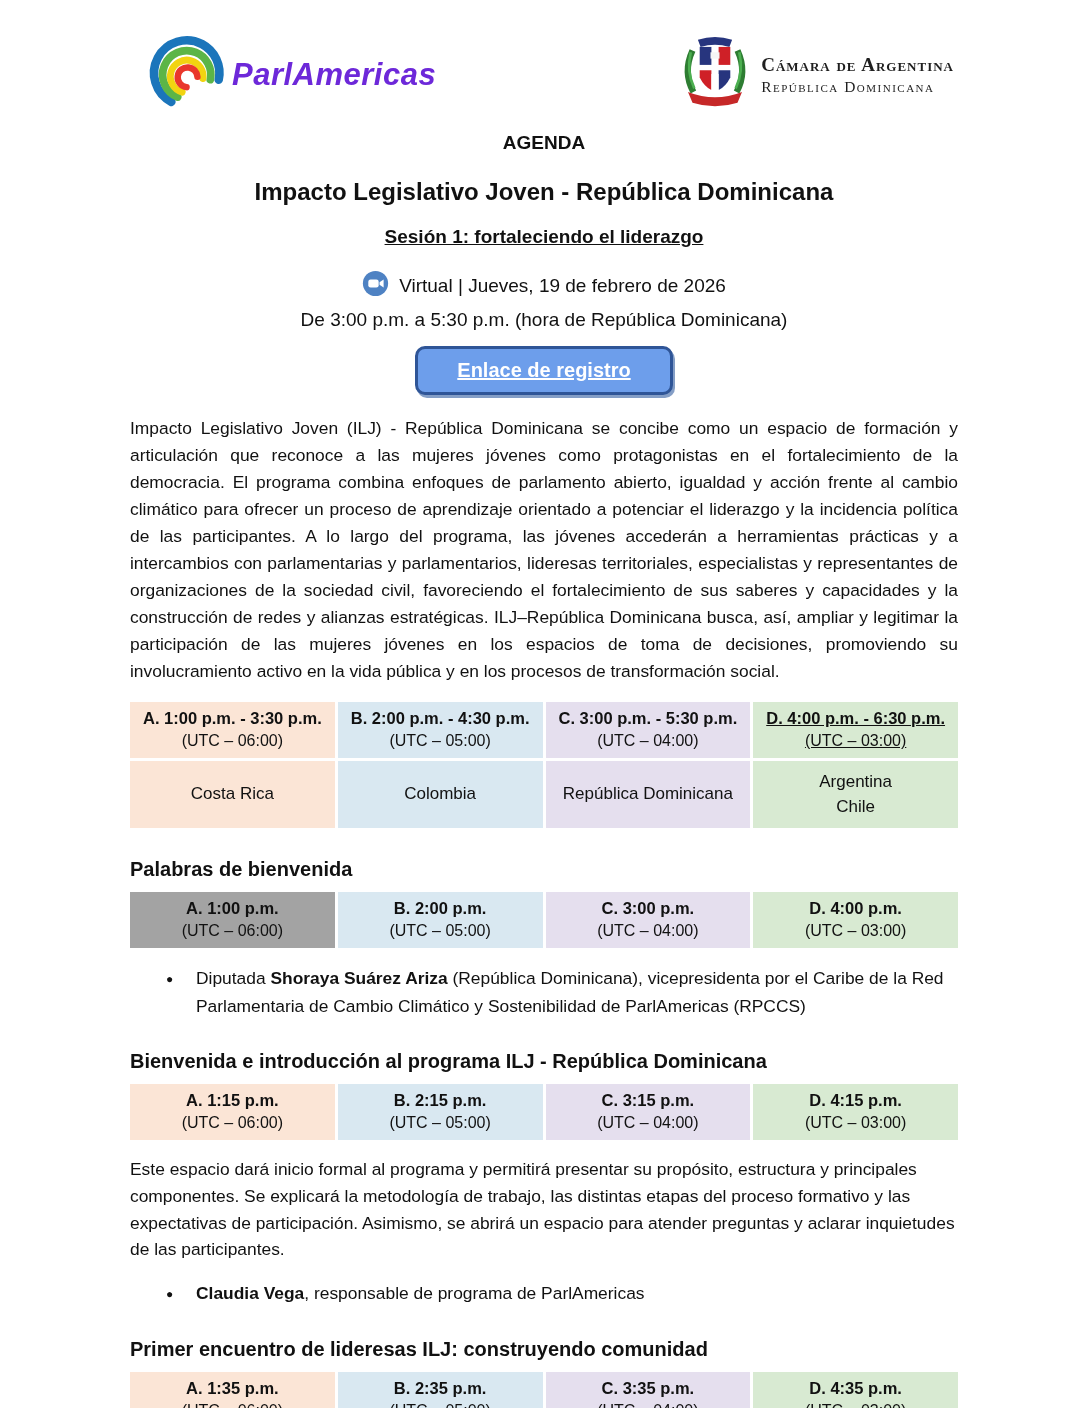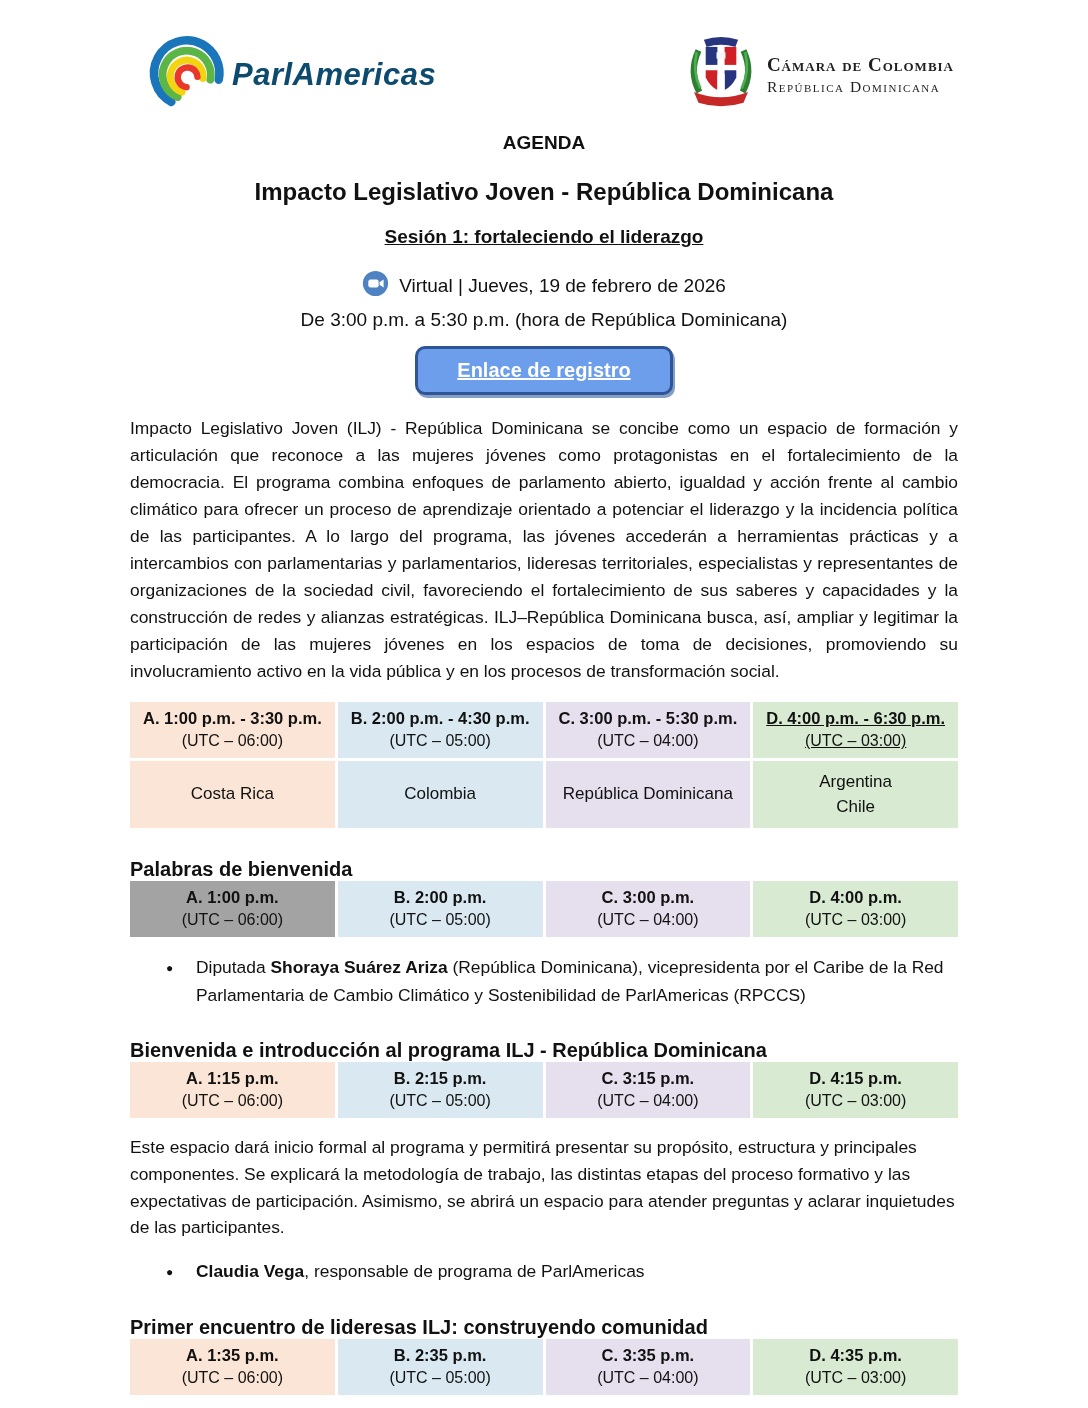--- a/index.html
+++ b/index.html
@@ -5,21 +5,21 @@
   html,body{margin:0;padding:0;background:#ffffff;}
   body{
     width:1088px;height:1408px;overflow:hidden;position:relative;
     font-family:"Liberation Sans", sans-serif;color:#111;
   }
   .page{box-sizing:border-box;width:1088px;padding:30px 130px 0 130px;}
 
   
   .logo-row{display:flex;justify-content:space-between;align-items:flex-start;padding:0 4px 0 12px;}
   .parl-logo{display:flex;align-items:center;gap:4px;}
-  .parl-word{font-size:31px;font-weight:bold;font-style:italic;color:#0c4a6e;letter-spacing:.5px;}
+  .parl-word{font-size:31px;font-weight:bold;font-style:italic;color:#6d28d9;letter-spacing:.5px;}
   .coat-wrap{display:flex;align-items:center;gap:10px;margin-top:4px;}
   .coat-text{font-family:"Liberation Serif", serif;color:#1f1f1f;line-height:1.25;}
   .coat-line1{font-variant:small-caps;font-weight:bold;font-size:19px;letter-spacing:1px;}
   .coat-line2{font-variant:small-caps;font-size:15.5px;letter-spacing:1.5px;}
 
   
   .kicker{margin-top:12px;text-align:center;font-size:19px;font-weight:bold;}
   .main-title{margin-top:24px;text-align:center;font-size:24px;font-weight:bold;}
   .session-title{margin-top:20px;text-align:center;font-size:19px;font-weight:bold;text-decoration:underline;}
   .mode-row{margin-top:22px;display:flex;justify-content:center;align-items:center;gap:10px;font-size:19px;}
@@ -31,21 +31,21 @@
     font-size:20px;font-weight:bold;text-decoration:underline;color:#ffffff;cursor:pointer;
     box-shadow:2px 3px 0 rgba(31,78,151,.55);
     text-align:right;
   }
 
   
   .intro-par{margin-top:20px;font-size:17.4px;line-height:1.55;text-align:justify;}
   .body-par{margin-top:16px;font-size:17.4px;line-height:1.53;text-align:left;}
 
   
-  .tz-table{display:grid;grid-template-columns:repeat(4,1fr);column-gap:3px;}
+  .tz-table{display:grid;grid-template-columns:repeat(4,1fr);column-gap:3px;margin-top:11px;}
   .tz-col{display:flex;flex-direction:column;}
   .tz-head{padding:7px 4px 8px;text-align:center;}
   .tz-time{font-size:16.5px;font-weight:bold;}
   .tz-utc{font-size:16px;margin-top:4px;}
   .tz-body{border-top:3px solid #ffffff;flex:1;display:flex;flex-direction:column;align-items:center;justify-content:center;
            font-size:17px;padding:9px 4px;min-height:42px;line-height:1.45;}
 
   
   .section-heading{margin-top:30px;font-size:20px;font-weight:bold;}
   .bullet{display:flex;margin:17px 0 0 36px;font-size:17.4px;line-height:1.58;}
@@ -82,21 +82,21 @@
           <rect x="23" y="14" width="13" height="20" fill="#27357e"></rect>
           <rect x="44" y="14" width="13" height="20" fill="#cf2027"></rect>
           <path d="M23 40 H36 V62 Q28 58 23 48 Z" fill="#cf2027"></path>
           <path d="M57 40 H44 V62 Q52 58 57 48 Z" fill="#27357e"></path>
           <path d="M36 44 H44 V64 Q40 66 36 64 Z" fill="#ffffff"></path>
           <rect x="35" y="20" width="10" height="7" fill="#f6f6f6"></rect>
           <path d="M10 64 Q40 76 70 64 L65 76 Q40 84 15 76 Z" fill="#c62828"></path>
         </svg>
       </span>
       <span class="coat-text">
-        <div class="coat-line1">Cámara de Colombia</div>
+        <div class="coat-line1">Cámara de Argentina</div>
         <div class="coat-line2">República Dominicana</div>
       </span>
     </div>
   </div>
 
   <div class="kicker">AGENDA</div>
   <div class="main-title">Impacto Legislativo Joven - República Dominicana</div>
   <div class="session-title">Sesión 1: fortaleciendo el liderazgo</div>
 
   <div class="mode-row">

